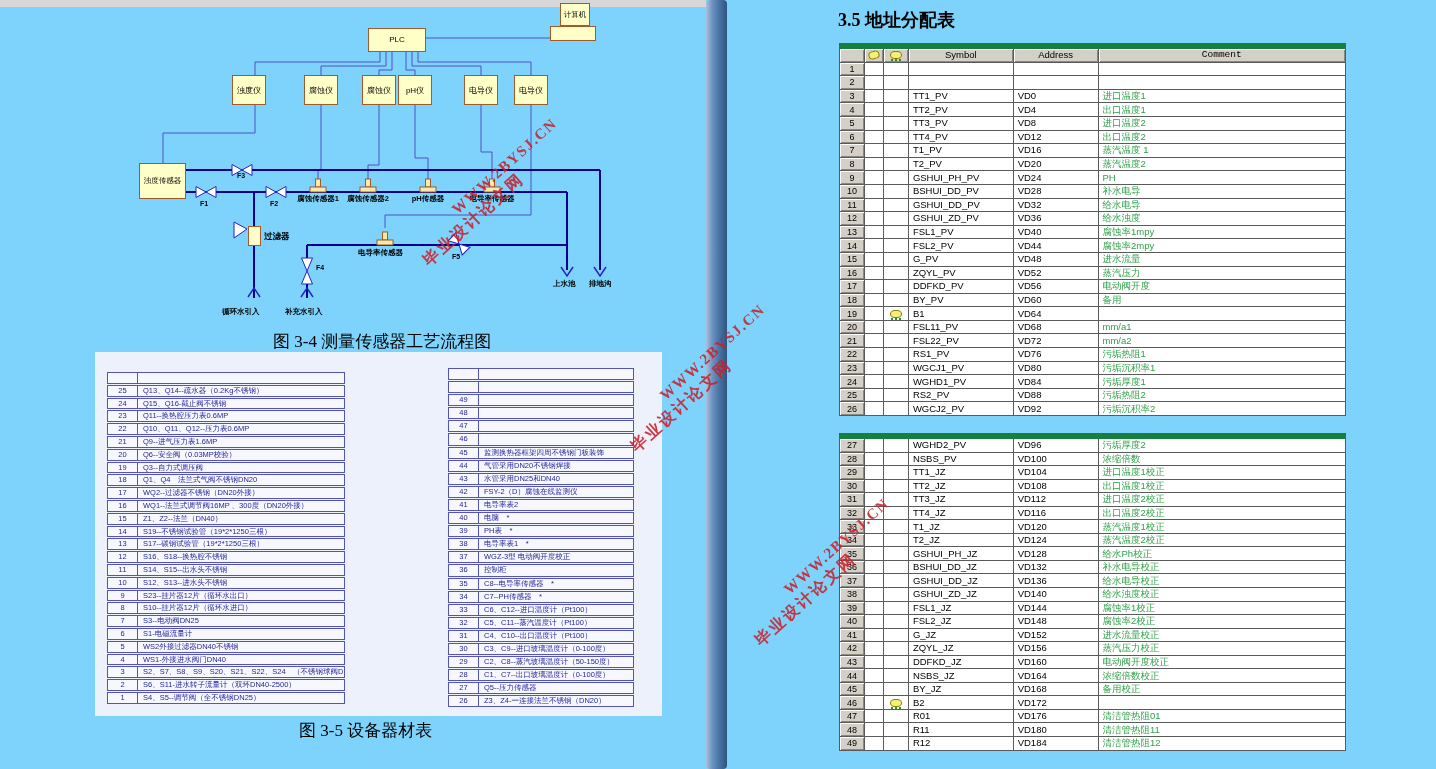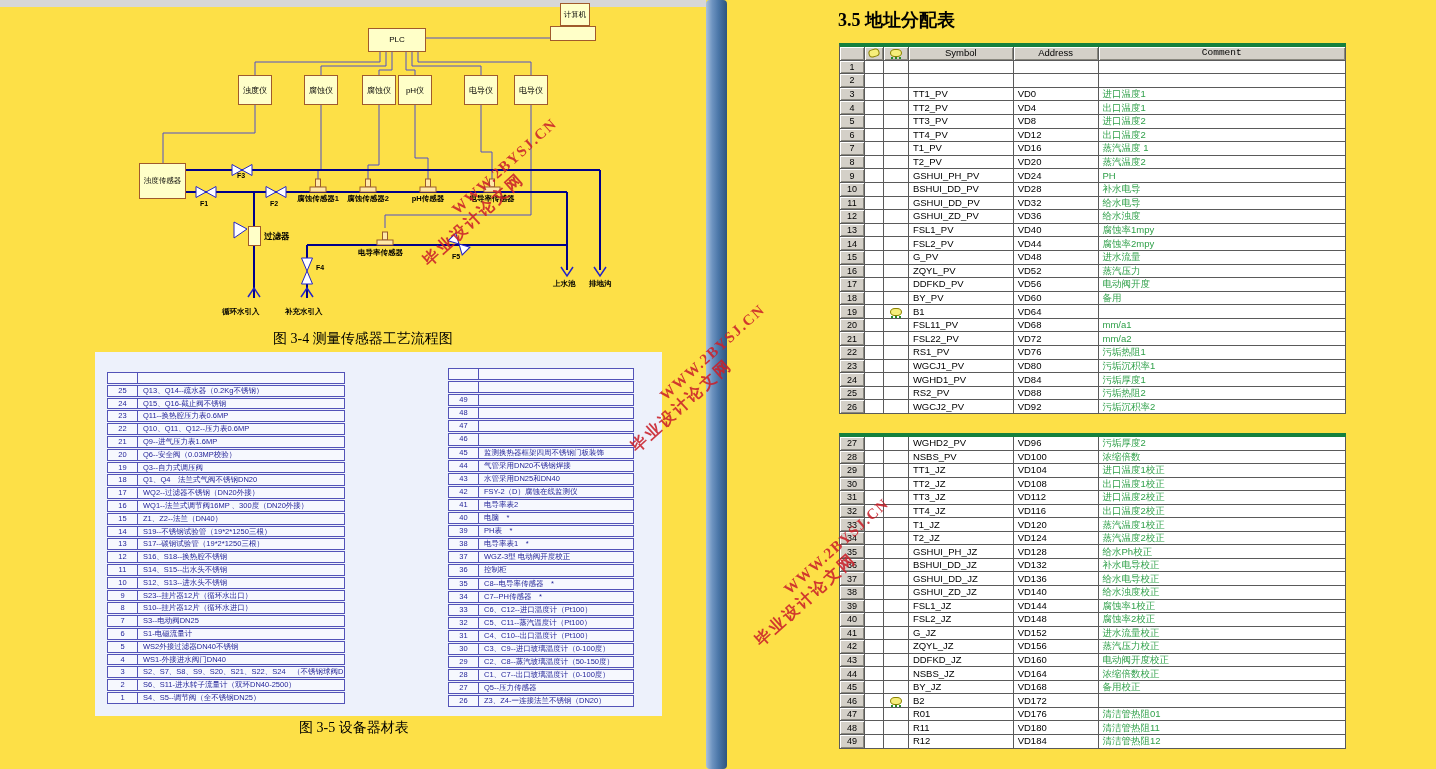--- a/index.html
+++ b/index.html
@@ -1,59 +1,59 @@
 <!DOCTYPE html>
 <html><head>
 <meta charset="utf-8">
 <style>
   * { box-sizing: border-box; margin: 0; padding: 0; }
   body { font-family: "Liberation Sans", sans-serif; background: #fff; }
-  .stage { position: relative; width: 1436px; height: 769px; background: #fde047; overflow: hidden; }
+  .stage { position: relative; width: 1436px; height: 769px; background: #7dd3fc; overflow: hidden; }
 
   
   .topstrip { position: absolute; left: 0; top: 0; width: 706px; height: 7px; background: #d7d7d7; }
 
   
   .divider { position: absolute; left: 706px; top: 0; width: 21px; height: 769px; border-radius: 4px;
              background: linear-gradient(90deg,#a9c1dd 0%, #6d93c0 30%, #4a76a8 60%, #2f557e 100%); }
 
   
   .diagram { position: absolute; left: 0; top: 0; width: 707px; height: 352px; }
   .diagram svg { position: absolute; left: 0; top: 0; }
   .dbox { position: absolute; background: #ffffc8; border: 1px solid #a05a2c; display: flex; align-items: center; justify-content: center;
           font-size: 8px; color: #000; text-align: center; line-height: 1.05; }
   .box-computer { left: 560px; top: 3px;  width: 30px; height: 23px; font-size: 7.5px; }
   .box-base     { left: 550px; top: 26px; width: 46px; height: 15px; }
   .box-plc      { left: 368px; top: 28px; width: 58px; height: 24px; }
   .box-sensor   { left: 139px; top: 163px; width: 47px; height: 36px; font-size: 7.5px; }
   .box-filter   { left: 248px; top: 226px; width: 13px; height: 20px; }
   .inst { position: absolute; top: 75px; width: 34px; height: 30px; background: #ffffc8; border: 1px solid #a05a2c;
           display: flex; align-items: center; justify-content: center; font-size: 8px; }
-  .inst:nth-of-type(1){ left:238px; } .inst:nth-of-type(2){ left:304px; } .inst:nth-of-type(3){ left:362px; }
+  .inst:nth-of-type(1){ left:232px; } .inst:nth-of-type(2){ left:304px; } .inst:nth-of-type(3){ left:362px; }
   .inst:nth-of-type(4){ left:398px; } .inst:nth-of-type(5){ left:464px; } .inst:nth-of-type(6){ left:514px; }
   .dlabel { position: absolute; font-size: 7.5px; font-weight: bold; color: #000; white-space: nowrap; }
   .slabel { position: absolute; top: 194px; width: 62px; text-align: center; font-size: 7.5px; font-weight: bold; white-space: nowrap; }
   .slabel:nth-of-type(1){ left:287px; } .slabel:nth-of-type(2){ left:337px; }
   .slabel:nth-of-type(3){ left:397px; } .slabel:nth-of-type(4){ left:461px; }
-  .caption { position: absolute; font-size: 14px; color: #000; font-family: "Liberation Serif", serif; white-space: nowrap; }
+  .caption { position: absolute; font-size: 17px; color: #000; font-family: "Liberation Serif", serif; white-space: nowrap; }
 
   
   .panel { position: absolute; left: 95px; top: 352px; width: 567px; height: 364px; background: #edf1fb; }
   .etable { position: absolute; font-size: 7.5px; color: #1e1e96; }
   .etable-left  { left: 12px; top: 19px; width: 238px; }
   .etable-right { left: 353px; top: 15px; width: 186px; }
   .erow { display: flex; border: 1px solid #5353b8; background: #f6f8fe; margin-top: 1px; }
   .etable-left  .erow { height: 11.8px; }
   .etable-right .erow { height: 12.1px; }
   .enum  { width: 30px; border-right: 1px solid #5353b8; text-align: center; line-height: 10.5px; flex: none; }
   .etext { flex: 1; padding-left: 5px; line-height: 10.5px; white-space: nowrap; overflow: hidden; }
 
   
   .addr-title { position: absolute; left: 838px; top: 8px; font-family: "Liberation Serif", serif; font-weight: bold; font-size: 18px; color: #000; }
-  .stable { position: absolute; left: 839px; width: 507px; border-left: 1px solid #5a5a5a; border-top: 4px solid #15803d; background: #fff; }
+  .stable { position: absolute; left: 839px; width: 507px; border-left: 1px solid #5a5a5a; border-top: 6px solid #15803d; background: #fff; }
   .stable1 { top: 43px; } .stable2 { top: 433px; }
   .srow { display: flex; height: 13.6px; border-bottom: 1px solid #5a5a5a; }
   .stable2 .srow { height: 13.55px; }
   .sc { border-right: 1px solid #5a5a5a; height: 100%; font-size: 9.5px; line-height: 12px; overflow: hidden; white-space: nowrap; display:flex; align-items:center; }
   .sc.n  { width: 25px; justify-content: center; background: #d4d0c8; color:#000;
            box-shadow: inset 1px 1px 0 #fff, inset -1px -1px 0 #8a887f; font-size: 9px; }
   .sc.i1 { width: 19px; justify-content: center; }
   .sc.i2 { width: 25px; justify-content: center; }
   .sc.sym { width: 105px; padding-left: 4px; color: #000; }
   .sc.adr { width: 85px;  padding-left: 4px; color: #000; }

